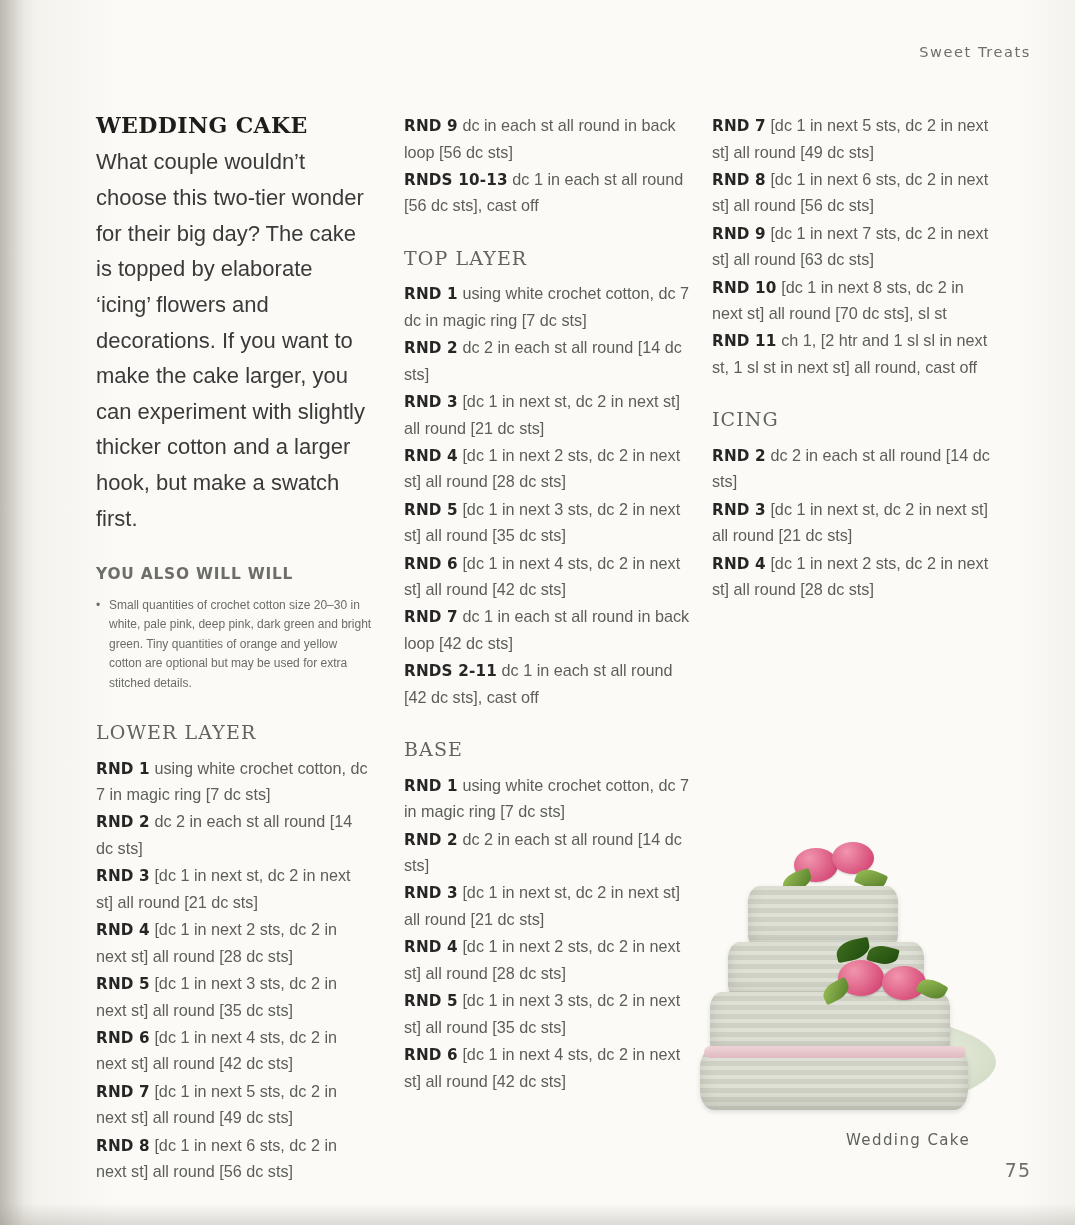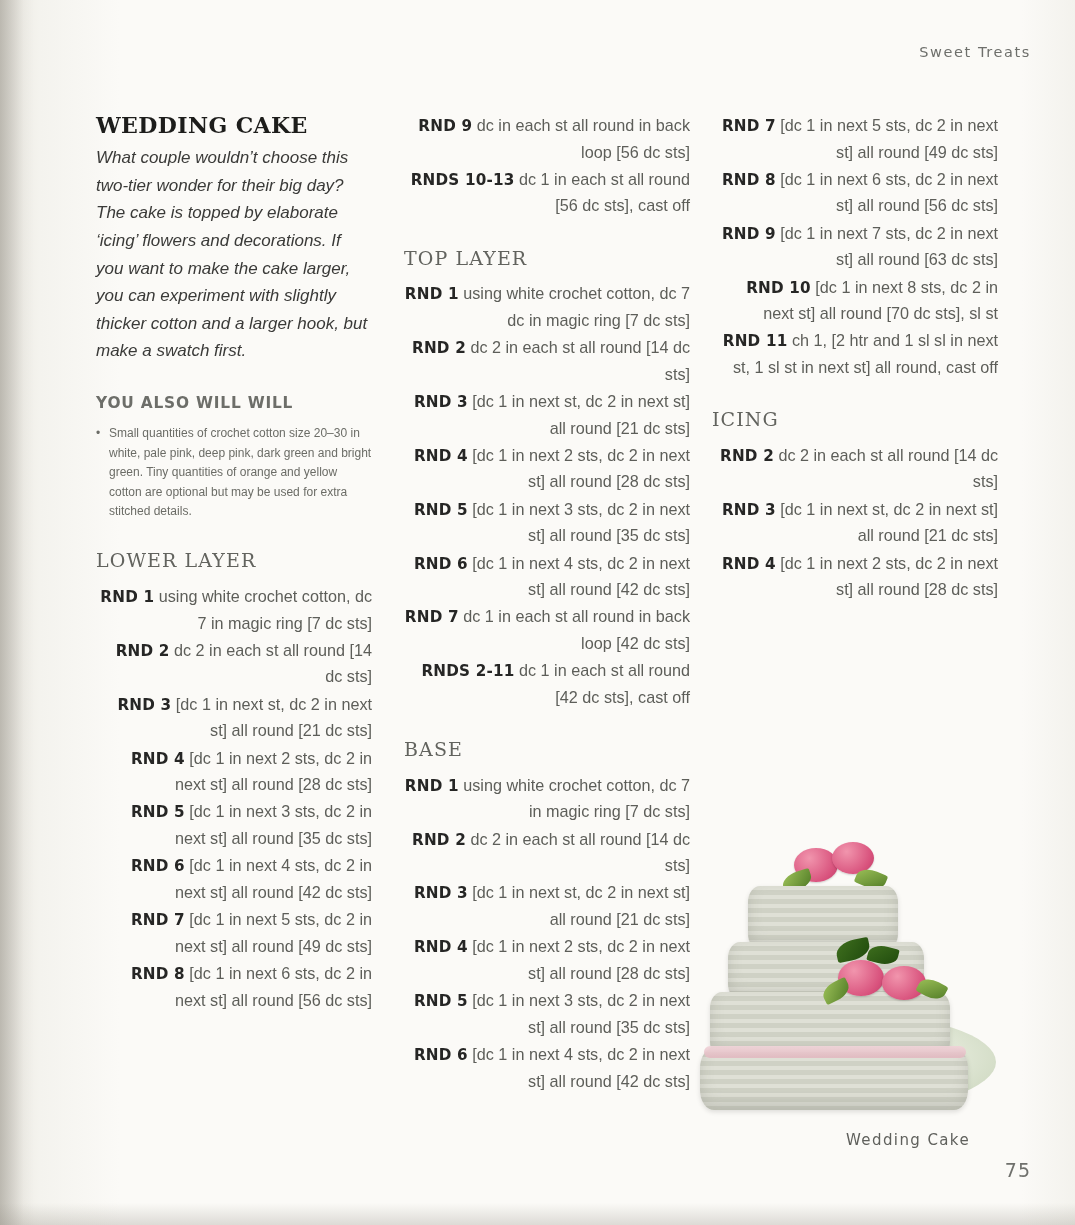--- a/index.html
+++ b/index.html
@@ -67,25 +67,24 @@
   h1.title {
     font-family: "DejaVu Serif", serif;
     font-weight: bold;
     font-size: 22px;
     letter-spacing: 0.4px;
     color: #1d1d1b;
     margin: 0 0 6px 0;
     line-height: 1.2;
   }
   .intro {
-    font-size: 17px;
+    font-size: 22px;
     line-height: 1.62;
     color: #3a3a38;
     margin: 0 0 26px 0;
-    font-style: italic;
   }
   h2.sub-caps {
     font-family: "DejaVu Sans", sans-serif;
     font-size: 15.4px;
     font-weight: bold;
     letter-spacing: 0.8px;
     color: #6d6e69;
     margin: 0 0 8px 0;
   }
   h2.sub-serif {
@@ -109,21 +108,21 @@
     font-size: 12px;
     line-height: 1.62;
   }
   ul.needs li:before {
     content: "\2022";
     position: absolute;
     left: 0; top: 0;
     color: #6b6c66;
   }
 
-  .rnds { margin: 0; padding: 0; text-align: right; }
+  .rnds { margin: 0; padding: 0; }
   .rnd {
     margin: 0 0 1px 0;
     color: #5b5c57;
     font-size: 16.2px;
     line-height: 1.62;
   }
   .rnd b {
     font-family: "DejaVu Sans", sans-serif;
     font-weight: bold;
     color: #262625;

